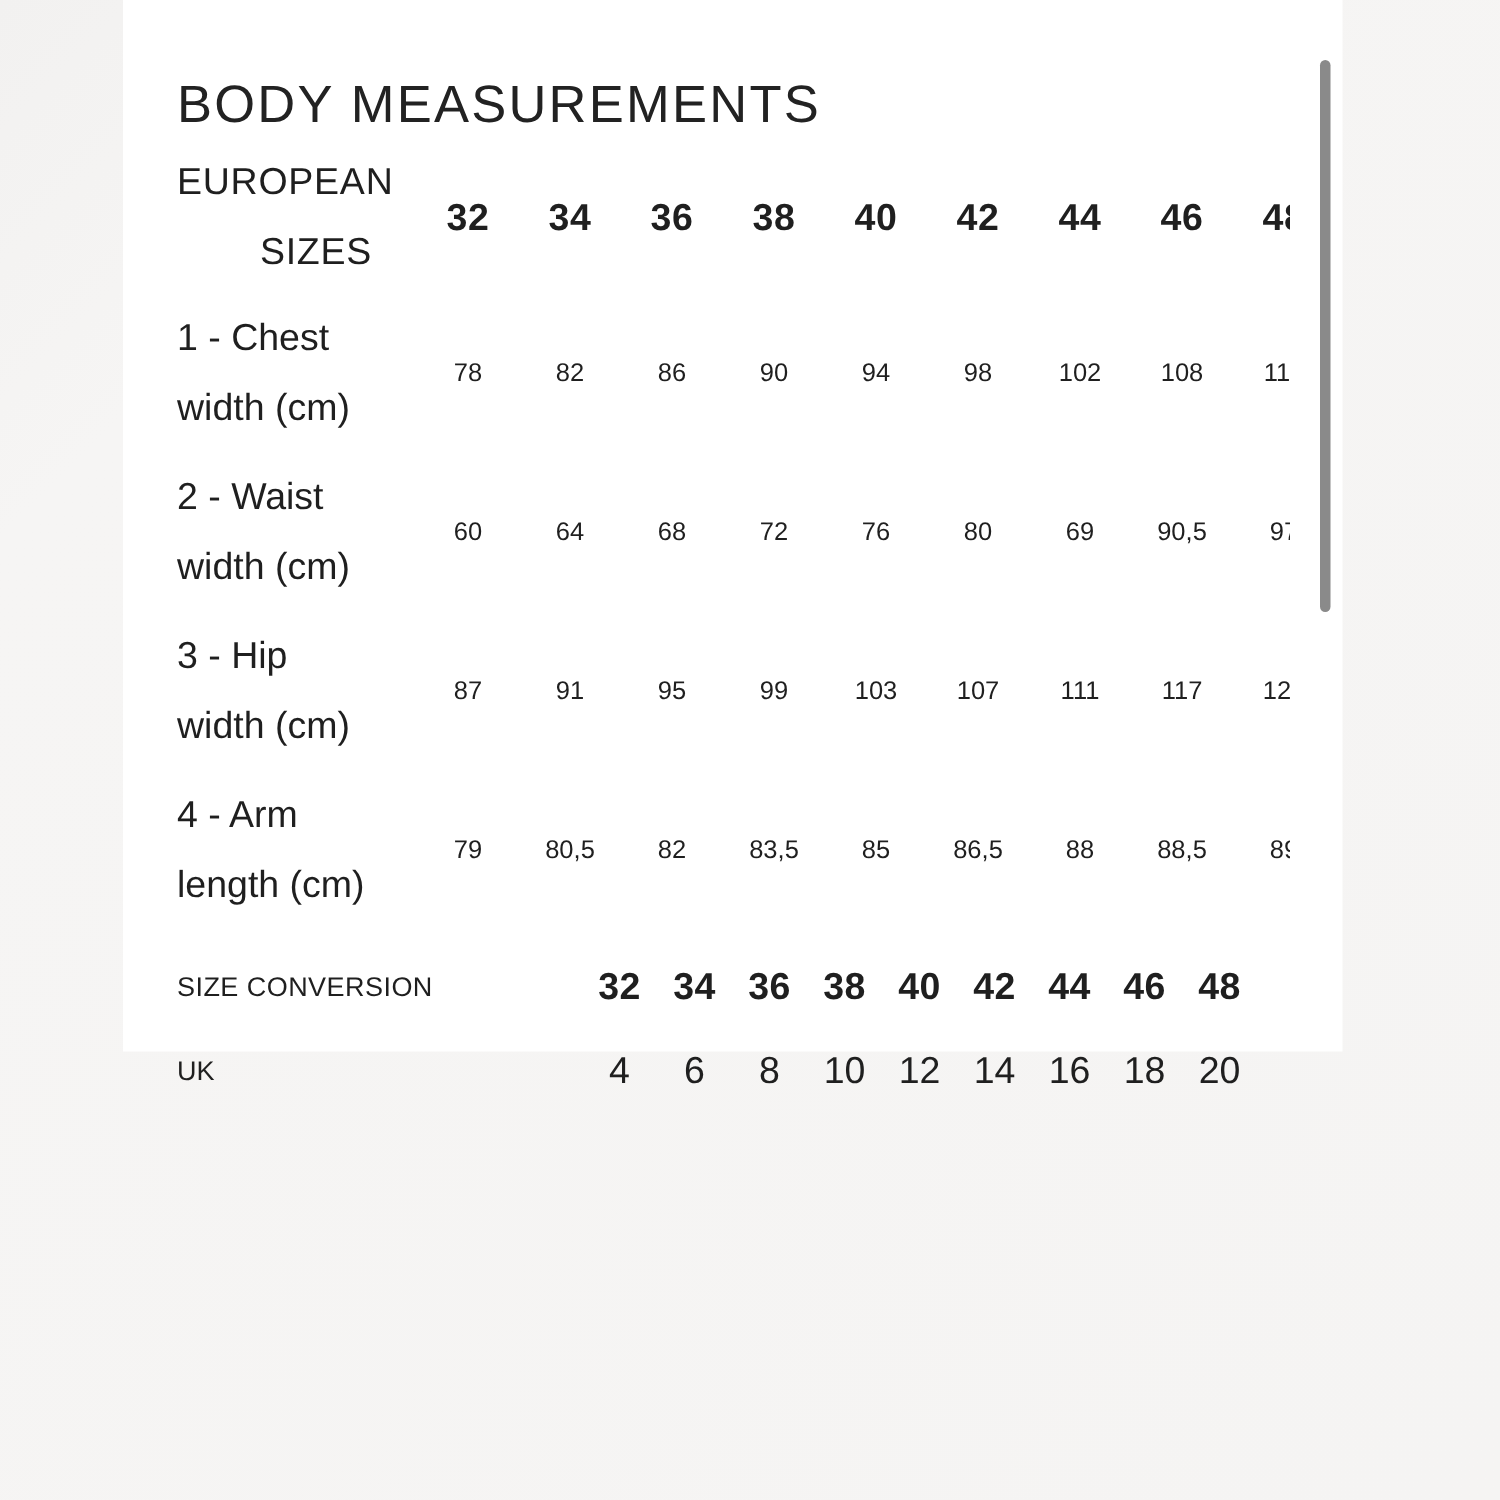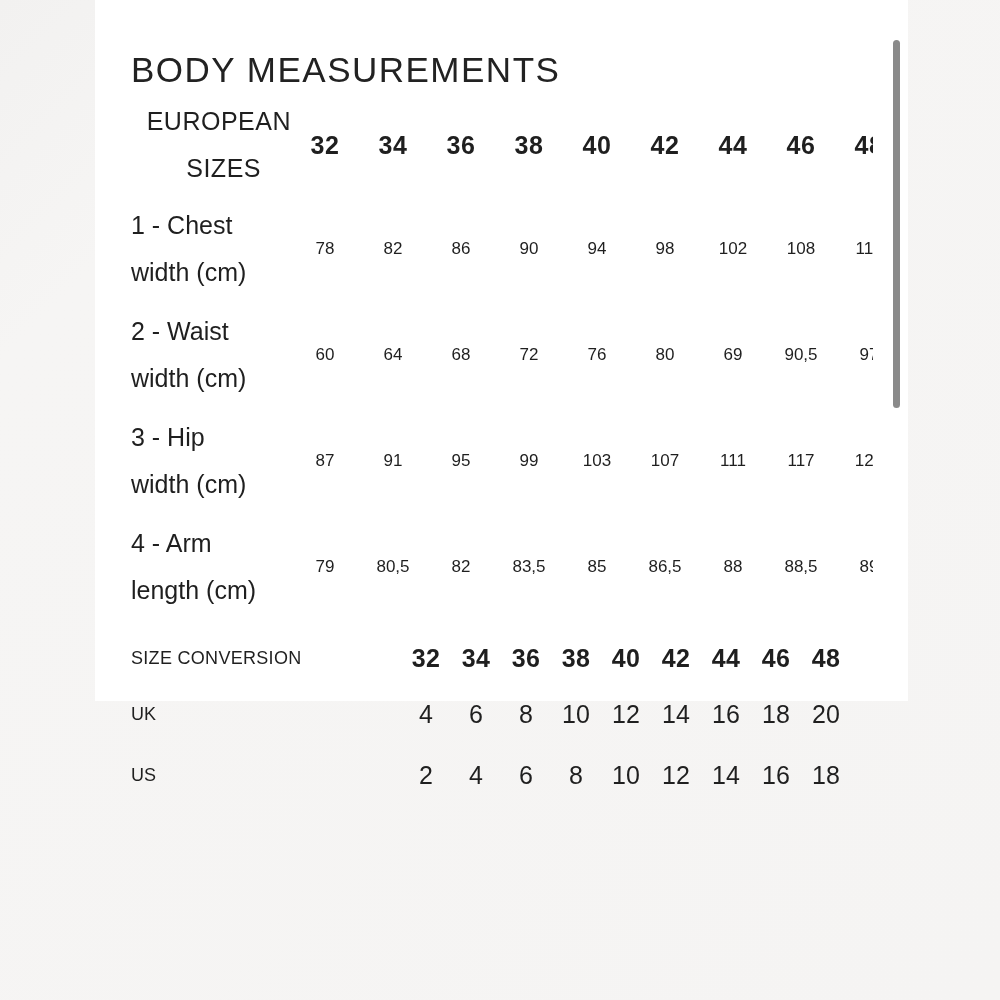--- a/index.html
+++ b/index.html
@@ -10,21 +10,21 @@
     color: #1f1f1f;
     overflow: hidden;
   }
   .page {
     position: relative;
     width: 1000px; height: 1000px;
     background: linear-gradient(135deg, #f2f1f0 0%, #f6f5f4 18%, #f5f4f3 100%);
   }
   .sheet {
     position: absolute;
-    left: 95px; top: 0;
+    left: 82px; top: 0;
     width: 813px; height: 701px;
     background: #ffffff;
   }
   .clip {
     position: absolute;
     left: 36px; top: 0;
     width: 742px; height: 1000px;
     overflow: hidden;
   }
   .section-title {
@@ -42,21 +42,21 @@
   #bm-table { margin-top: 4px; width: 772px; }
   #bm-table .lbl { width: 160px; text-align: left; vertical-align: middle; }
   #bm-table .sz, #bm-table .val { width: 68px; text-align: center; vertical-align: middle; }
   #bm-table thead tr { height: 102px; }
   #bm-table tbody tr { height: 106px; }
   #bm-table .hdr-lbl div, #bm-table .sz {
     font-weight: 700;
     font-size: 25px;
     letter-spacing: 0.5px;
   }
-  #bm-table .hdr-lbl div { line-height: 46px; text-align: right; }
+  #bm-table .hdr-lbl div { line-height: 46px; }
   #bm-table .hdr-lbl div:last-child { text-align: right; width: 130px; }
   #bm-table .lbl div { font-size: 25px; line-height: 47px; font-weight: 400; }
   #bm-table .val { font-size: 17px; font-weight: 400; }
 
   
   #sc-table { margin-top: 12px; width: 720px; }
   #sc-table .lbl { width: 270px; text-align: left; vertical-align: middle; }
   #sc-table .sz, #sc-table .val { width: 50px; text-align: center; vertical-align: middle; }
   #sc-table thead tr { height: 52px; }
   #sc-table tbody tr { height: 61px; }
@@ -189,31 +189,19 @@
             <td class="val">4</td>
             <td class="val">6</td>
             <td class="val">8</td>
             <td class="val">10</td>
             <td class="val">12</td>
             <td class="val">14</td>
             <td class="val">16</td>
             <td class="val">18</td>
             <td class="val">20</td>
           </tr>
-          <tr>
-            <td class="lbl">US</td>
-            <td class="val">2</td>
-            <td class="val">4</td>
-            <td class="val">6</td>
-            <td class="val">8</td>
-            <td class="val">10</td>
-            <td class="val">12</td>
-            <td class="val">14</td>
-            <td class="val">16</td>
-            <td class="val">18</td>
-          </tr>
         </tbody>
       </table>
 
     </div>
     <div class="scrollbar-thumb"></div>
   </div>
 </div>
 
 </body></html>

